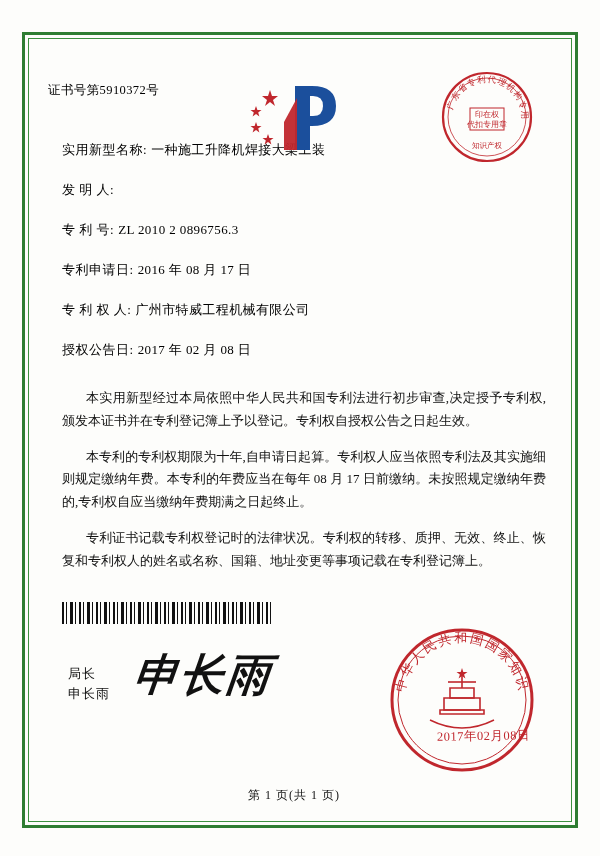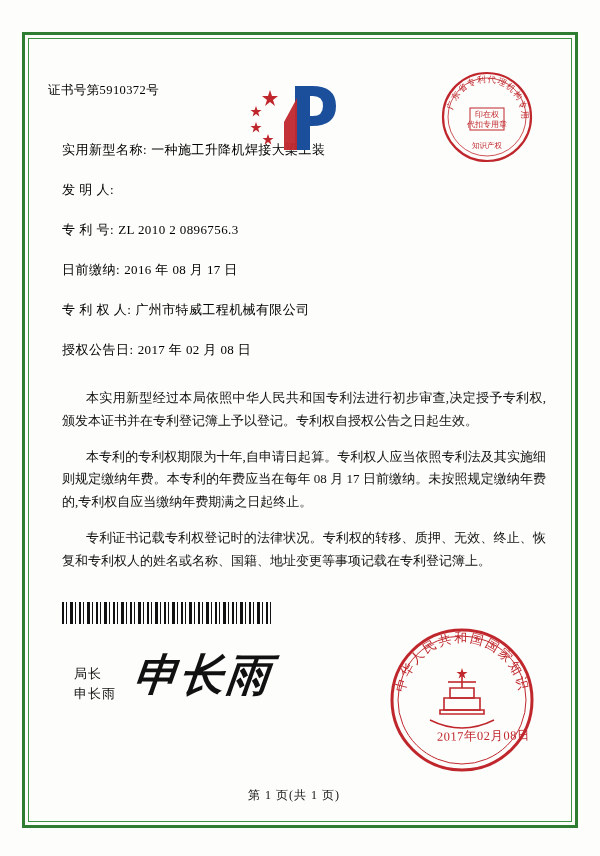--- a/index.html
+++ b/index.html
@@ -151,21 +151,21 @@
 
   
   .sign-block {
     position: relative;
     margin-top: 18px;
     margin-left: 14px;
     height: 90px;
   }
   .sign-labels {
     position: absolute;
-    left: 12px;
+    left: 6px;
     top: 22px;
     font-size: 13px;
     line-height: 1.55;
     letter-spacing: 1px;
     color: #111;
   }
   .signature {
     position: absolute;
     left: 72px;
     top: 4px;
@@ -263,21 +263,21 @@
         <span class="field-value">一种施工升降机焊接大梁工装</span>
       </div>
       <div class="field-row">
         <span class="field-label">发 明 人:</span>
       </div>
       <div class="field-row">
         <span class="field-label">专 利 号:</span>
         <span class="field-value">ZL 2010 2 0896756.3</span>
       </div>
       <div class="field-row">
-        <span class="field-label">日前缴纳:</span>
+        <span class="field-label">专利申请日:</span>
         <span class="field-value">2016 年 08 月 17 日</span>
       </div>
       <div class="field-row">
         <span class="field-label">专 利 权 人:</span>
         <span class="field-value">广州市特威工程机械有限公司</span>
       </div>
       <div class="field-row">
         <span class="field-label">授权公告日:</span>
         <span class="field-value">2017 年 02 月 08 日</span>
       </div>

